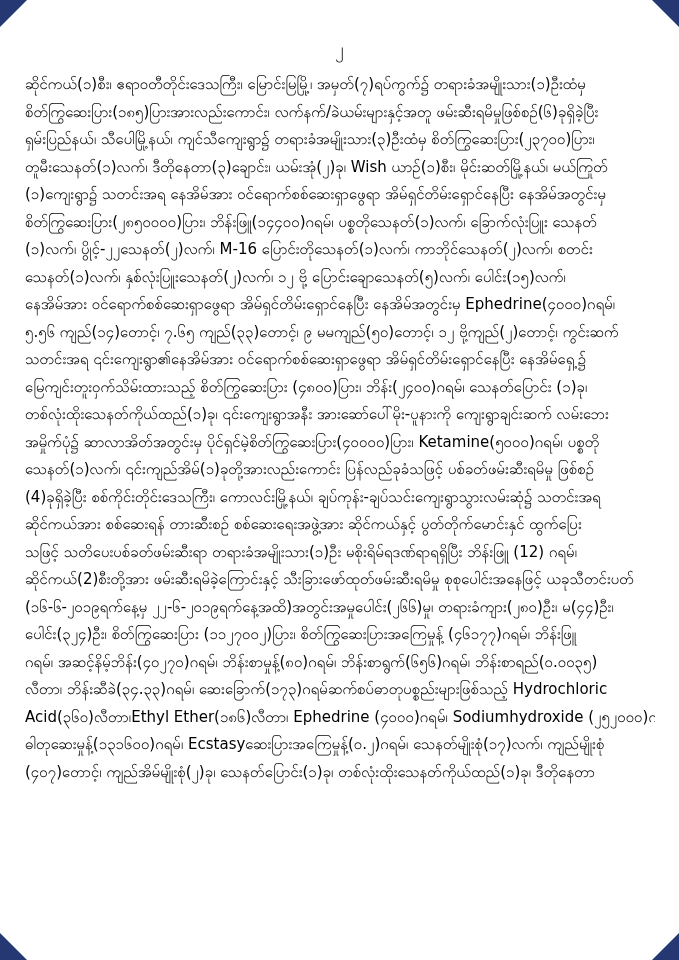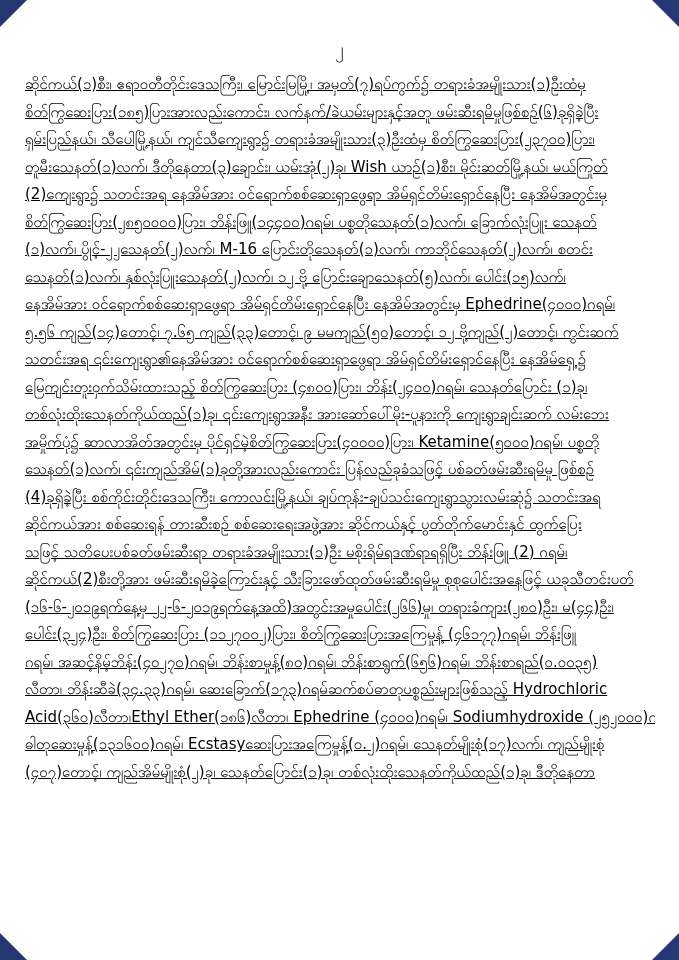--- a/index.html
+++ b/index.html
@@ -36,21 +36,20 @@
     display: block;
     width: 100%;
     font-size: 15px;
     line-height: 27.5px;
     height: 27.5px;
     white-space: nowrap;
     text-align: justify;
     text-align-last: justify;
     overflow: hidden;
     color: #000000;
-    text-decoration: underline;
   }
   
   .line::after { content: ""; display: inline-block; width: 100%; }
   .corner {
     position: absolute;
     width: 0;
     height: 0;
   }
   .corner.tl { top: 0; left: 0;  border-top: 27px solid var(--corner); border-right: 27px solid transparent; }
   .corner.tr { top: 0; right: 0; border-top: 27px solid var(--corner); border-left: 27px solid transparent; }
@@ -67,34 +66,34 @@
   <div class="corner bl"></div>
   <div class="corner br"></div>
 
   <div class="page-number">၂</div>
 
   <div class="body-text">
     <div class="line">ဆိုင်ကယ်(၁)စီး၊ ဧရာဝတီတိုင်းဒေသကြီး၊ မြောင်းမြမြို့၊ အမှတ်(၇)ရပ်ကွက်၌ တရားခံအမျိုးသား(၁)ဦးထံမှ</div>
     <div class="line">စိတ်ကြွဆေးပြား(၁၈၅)ပြားအားလည်းကောင်း၊ လက်နက်/ခဲယမ်းများနှင့်အတူ ဖမ်းဆီးရမိမှုဖြစ်စဉ်(၆)ခုရှိခဲ့ပြီး</div>
     <div class="line">ရှမ်းပြည်နယ်၊ သီပေါမြို့နယ်၊ ကျင်သီကျေးရွာ၌ တရားခံအမျိုးသား(၃)ဦးထံမှ စိတ်ကြွဆေးပြား(၂၃၇၀၀)ပြား၊</div>
     <div class="line">တူမီးသေနတ်(၁)လက်၊ ဒီတိုနေတာ(၃)ချောင်း၊ ယမ်းအုံ(၂)ခု၊ Wish ယာဉ်(၁)စီး၊ မိုင်းဆတ်မြို့နယ်၊ မယ်ကြုတ်</div>
-    <div class="line">(2)ကျေးရွာ၌ သတင်းအရ နေအိမ်အား ဝင်ရောက်စစ်ဆေးရှာဖွေရာ အိမ်ရှင်တိမ်းရှောင်နေပြီး နေအိမ်အတွင်းမှ</div>
+    <div class="line">(၁)ကျေးရွာ၌ သတင်းအရ နေအိမ်အား ဝင်ရောက်စစ်ဆေးရှာဖွေရာ အိမ်ရှင်တိမ်းရှောင်နေပြီး နေအိမ်အတွင်းမှ</div>
     <div class="line">စိတ်ကြွဆေးပြား(၂၈၅၀၀၀၀)ပြား၊ ဘိန်းဖြူ(၁၄၄၀၀)ဂရမ်၊ ပစ္စတိုသေနတ်(၁)လက်၊ ခြောက်လုံးပြူး သေနတ်</div>
     <div class="line">(၁)လက်၊ ပွိုင့်-၂၂သေနတ်(၂)လက်၊ M-16 ပြောင်းတိုသေနတ်(၁)လက်၊ ကာဘိုင်သေနတ်(၂)လက်၊ စတင်း</div>
     <div class="line">သေနတ်(၁)လက်၊ နှစ်လုံးပြူးသေနတ်(၂)လက်၊ ၁၂ ဗို့ ပြောင်းချောသေနတ်(၅)လက်၊ ပေါင်း(၁၅)လက်၊</div>
     <div class="line">နေအိမ်အား ဝင်ရောက်စစ်ဆေးရှာဖွေရာ အိမ်ရှင်တိမ်းရှောင်နေပြီး နေအိမ်အတွင်းမှ Ephedrine(၄၀၀၀)ဂရမ်၊</div>
     <div class="line">၅.၅၆ ကျည်(၁၄)တောင့်၊ ၇.၆၅ ကျည်(၃၃)တောင့်၊ ၉ မမကျည်(၅၀)တောင့်၊ ၁၂ ဗို့ကျည်(၂)တောင့်၊ ကွင်းဆက်</div>
     <div class="line">သတင်းအရ ၎င်းကျေးရွာ၏နေအိမ်အား ဝင်ရောက်စစ်ဆေးရှာဖွေရာ အိမ်ရှင်တိမ်းရှောင်နေပြီး နေအိမ်ရှေ့၌</div>
     <div class="line">မြေကျင်းတူးဝှက်သိမ်းထားသည့် စိတ်ကြွဆေးပြား (၄၈၀၀)ပြား၊ ဘိန်း(၂၄၀၀)ဂရမ်၊ သေနတ်ပြောင်း (၁)ခု၊</div>
     <div class="line">တစ်လုံးထိုးသေနတ်ကိုယ်ထည်(၁)ခု၊ ၎င်းကျေးရွာအနီး အားဆော်ပေါ်မိုး-ပူနားကို ကျေးရွာချင်းဆက် လမ်းဘေး</div>
     <div class="line">အမှိုက်ပုံ၌ ဆာလာအိတ်အတွင်းမှ ပိုင်ရှင်မဲ့စိတ်ကြွဆေးပြား(၄၀၀၀၀)ပြား၊ Ketamine(၅၀၀၀)ဂရမ်၊ ပစ္စတို</div>
     <div class="line">သေနတ်(၁)လက်၊ ၎င်းကျည်အိမ်(၁)ခုတို့အားလည်းကောင်း ပြန်လည်ခုခံသဖြင့် ပစ်ခတ်ဖမ်းဆီးရမိမှု ဖြစ်စဉ်</div>
     <div class="line">(4)ခုရှိခဲ့ပြီး စစ်ကိုင်းတိုင်းဒေသကြီး၊ ကောလင်းမြို့နယ်၊ ချပ်ကုန်း-ချပ်သင်းကျေးရွာသွားလမ်းဆုံ၌ သတင်းအရ</div>
     <div class="line">ဆိုင်ကယ်အား စစ်ဆေးရန် တားဆီးစဉ် စစ်ဆေးရေးအဖွဲ့အား ဆိုင်ကယ်နှင့် ပွတ်တိုက်မောင်းနှင် ထွက်ပြေး</div>
-    <div class="line">သဖြင့် သတိပေးပစ်ခတ်ဖမ်းဆီးရာ တရားခံအမျိုးသား(၁)ဦး မစိုးရိမ်ရဒဏ်ရာရရှိပြီး ဘိန်းဖြူ (2) ဂရမ်၊</div>
+    <div class="line">သဖြင့် သတိပေးပစ်ခတ်ဖမ်းဆီးရာ တရားခံအမျိုးသား(၁)ဦး မစိုးရိမ်ရဒဏ်ရာရရှိပြီး ဘိန်းဖြူ (12) ဂရမ်၊</div>
     <div class="line">ဆိုင်ကယ်(2)စီးတို့အား ဖမ်းဆီးရမိခဲ့ကြောင်းနှင့် သီးခြားဖော်ထုတ်ဖမ်းဆီးရမိမှု စုစုပေါင်းအနေဖြင့် ယခုသီတင်းပတ်</div>
     <div class="line">(၁၆-၆-၂၀၁၉ရက်နေ့မှ ၂၂-၆-၂၀၁၉ရက်နေ့အထိ)အတွင်းအမှုပေါင်း(၂၆၆)မှု၊ တရားခံကျား(၂၈၀)ဦး၊ မ(၄၄)ဦး၊</div>
     <div class="line">ပေါင်း(၃၂၄)ဦး၊ စိတ်ကြွဆေးပြား (၁၁၂၇၀၀၂)ပြား၊ စိတ်ကြွဆေးပြားအကြေမှုန့် (၄၆၁၇၇)ဂရမ်၊ ဘိန်းဖြူ</div>
     <div class="line">ဂရမ်၊ အဆင့်နိမ့်ဘိန်း(၄၀၂၇၀)ဂရမ်၊ ဘိန်းစာမှုန့်(၈၀)ဂရမ်၊ ဘိန်းစာရွက်(၆၅၆)ဂရမ်၊ ဘိန်းစာရည်(၀.၀၀၃၅)</div>
     <div class="line">လီတာ၊ ဘိန်းဆီခဲ(၃၄.၃၃)ဂရမ်၊ ဆေးခြောက်(၁၇၃)ဂရမ်ဆက်စပ်ဓာတုပစ္စည်းများဖြစ်သည့် Hydrochloric</div>
     <div class="line">Acid(၃၆၀)လီတာ၊Ethyl Ether(၁၈၆)လီတာ၊ Ephedrine (၄၀၀၀)ဂရမ်၊ Sodiumhydroxide (၂၅၂၀၀၀)ဂရမ်၊</div>
     <div class="line">ဓါတုဆေးမှုန့်(၁၃၁၆၀၀)ဂရမ်၊ Ecstasyဆေးပြားအကြေမှုန့်(၀.၂)ဂရမ်၊ သေနတ်မျိုးစုံ(၁၇)လက်၊ ကျည်မျိုးစုံ</div>
     <div class="line">(၄၀၇)တောင့်၊ ကျည်အိမ်မျိုးစုံ(၂)ခု၊ သေနတ်ပြောင်း(၁)ခု၊ တစ်လုံးထိုးသေနတ်ကိုယ်ထည်(၁)ခု၊ ဒီတိုနေတာ</div>
   </div>
 

